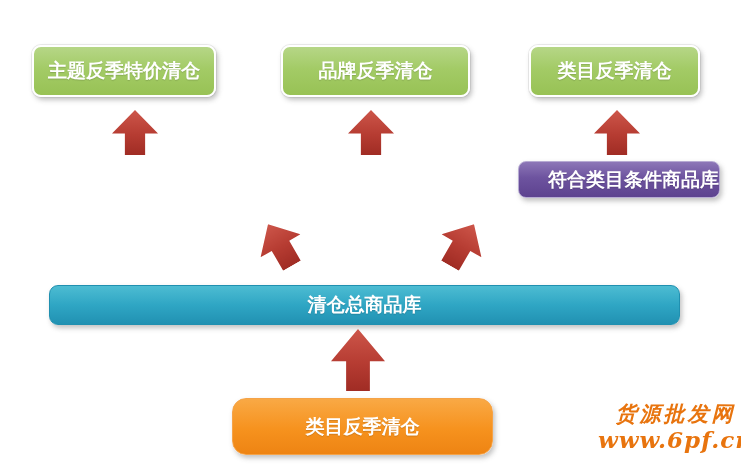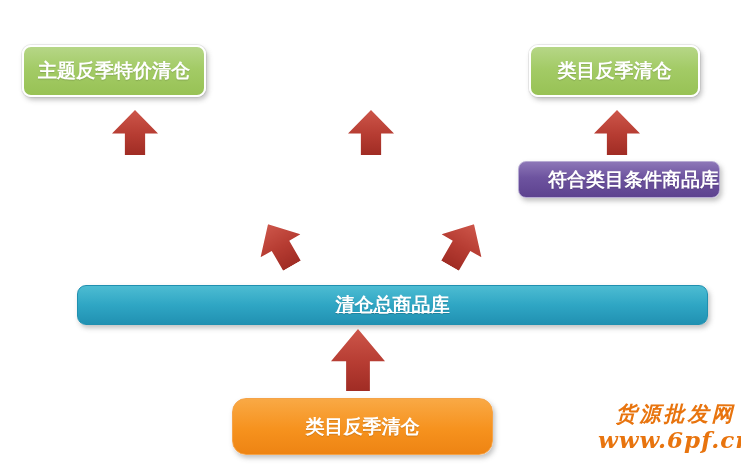--- a/index.html
+++ b/index.html
@@ -66,39 +66,42 @@
     text-align: center;
   }
   .watermark .wm-line1 { font-size: 21px; letter-spacing: 3px; }
   .watermark .wm-line2 { font-size: 23px; letter-spacing: 1px; }
 </style>
 </head>
 <body>
 
 <div id="stage">
 
-  <div class="node green" style="left:22px; width:180px;">
+  <div class="node green" style="left:32px; width:180px;">
     <span>主题反季特价清仓</span>
+  </div>
+  <div class="node green" style="left:281px; width:185px;">
+    <span>品牌反季清仓</span>
   </div>
   <div class="node green" style="left:529px; width:167px;">
     <span>类目反季清仓</span>
   </div>
 
   <div class="arrow" style="left:112px; top:110px; width:46px; height:45px;"></div>
   <div class="arrow" style="left:348px; top:110px; width:46px; height:45px;"></div>
   <div class="arrow" style="left:594px; top:110px; width:46px; height:45px;"></div>
 
   <div class="node purple" style="left:518px; width:200px;justify-content:flex-end;">
     <span>符合类目条件商品库</span>
   </div>
 
   <div class="arrow" style="left:257px; top:221px; width:46px; height:48px; transform:rotate(-30deg);"></div>
   <div class="arrow" style="left:439px; top:221px; width:46px; height:48px; transform:rotate(30deg);"></div>
 
-  <div class="node teal" style="left:77px; top:285px; width:629px; height:38px;text-decoration:underline;">
+  <div class="node teal" style="left:49px; top:285px; width:629px; height:38px;">
     <span>清仓总商品库</span>
   </div>
 
   <div class="arrow" style="left:331px; top:329px; width:54px; height:62px;"></div>
 
   <div class="node orange" style="left:232px; top:398px; width:259px; height:55px;">
     <span>类目反季清仓</span>
   </div>
 
   <div class="watermark">

